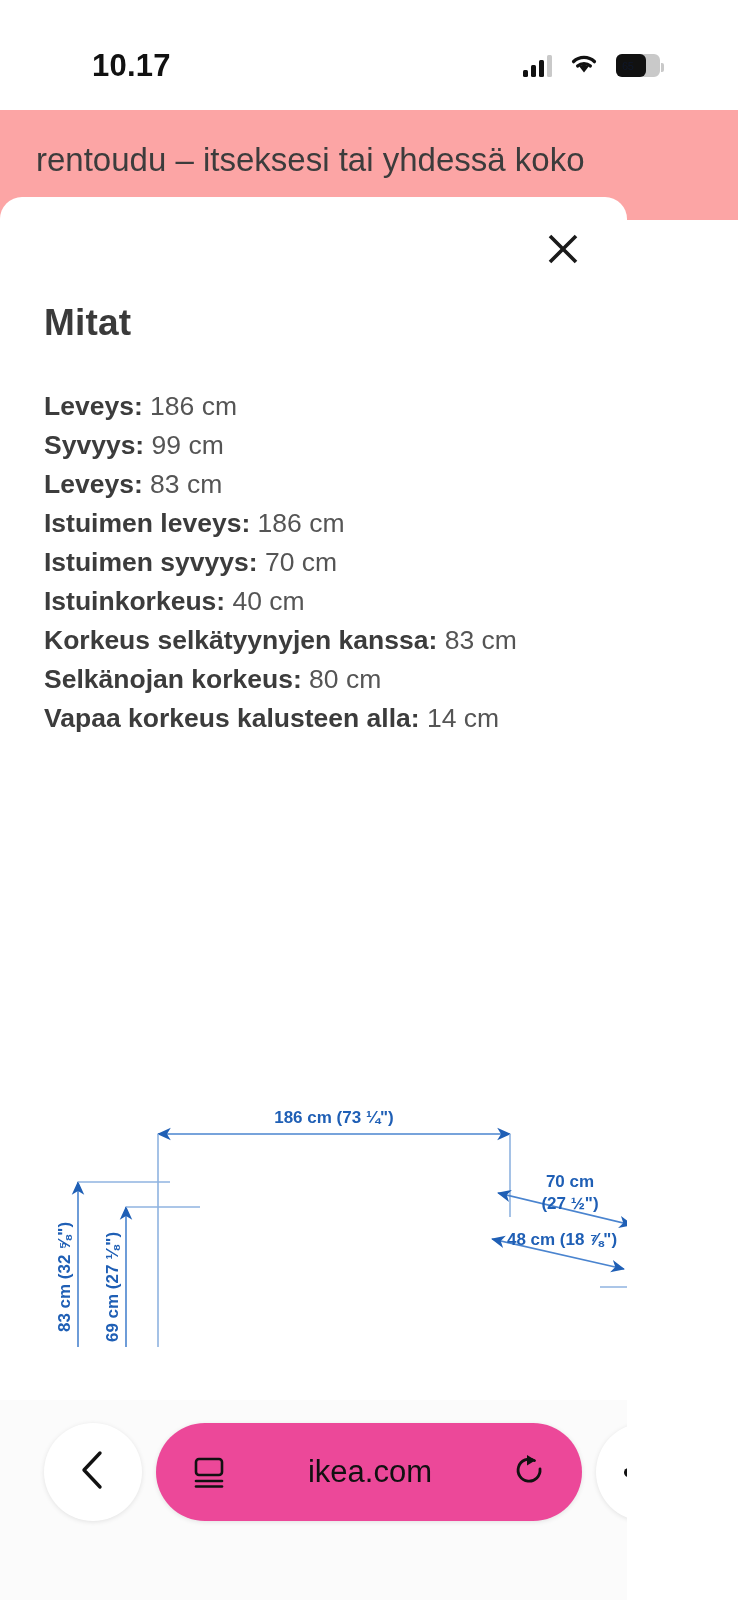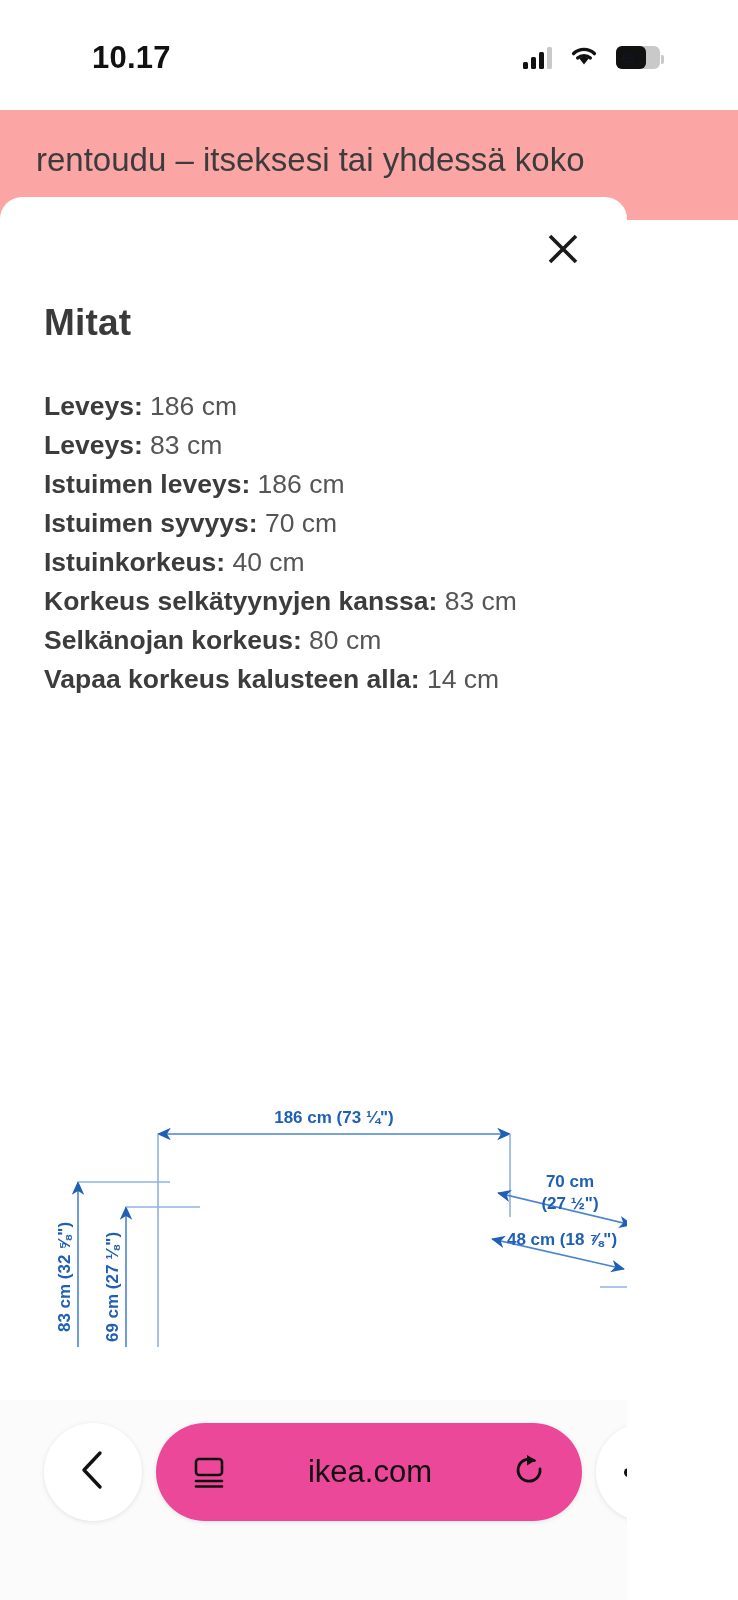--- a/index.html
+++ b/index.html
@@ -6,21 +6,21 @@
   html, body {
     width: 738px; height: 1600px;
     font-family: "Liberation Sans", sans-serif;
     background: #ffffff;
     overflow: hidden;
   }
   #screen { position: relative; width: 738px; height: 1600px; background: #ffffff; }
 
   
   #statusbar {
-    position: absolute; top: 4px; left: 0; width: 738px; height: 86px;
+    position: absolute; top: 12px; left: 0; width: 738px; height: 86px;
     background: #ffffff; z-index: 40;
   }
   #clock {
     position: absolute; left: 92px; top: 36px;
     font-size: 31px; font-weight: 600; color: #111; letter-spacing: .2px;
   }
   #status-icons {
     position: absolute; right: 78px; top: 40px;
     display: flex; align-items: center; gap: 17px;
   }
@@ -161,20 +161,24 @@
     </div>
 
     <div id="sheet-title">Mitat</div>
 
     <div id="specs">
       <div class="spec">
         <span class="k">Leveys: </span>
         <span class="v">186 cm</span>
       </div>
       <div class="spec">
+        <span class="k">Syvyys: </span>
+        <span class="v">99 cm</span>
+      </div>
+      <div class="spec">
         <span class="k">Leveys: </span>
         <span class="v">83 cm</span>
       </div>
       <div class="spec">
         <span class="k">Istuimen leveys: </span>
         <span class="v">186 cm</span>
       </div>
       <div class="spec">
         <span class="k">Istuimen syvyys: </span>
         <span class="v">70 cm</span>

